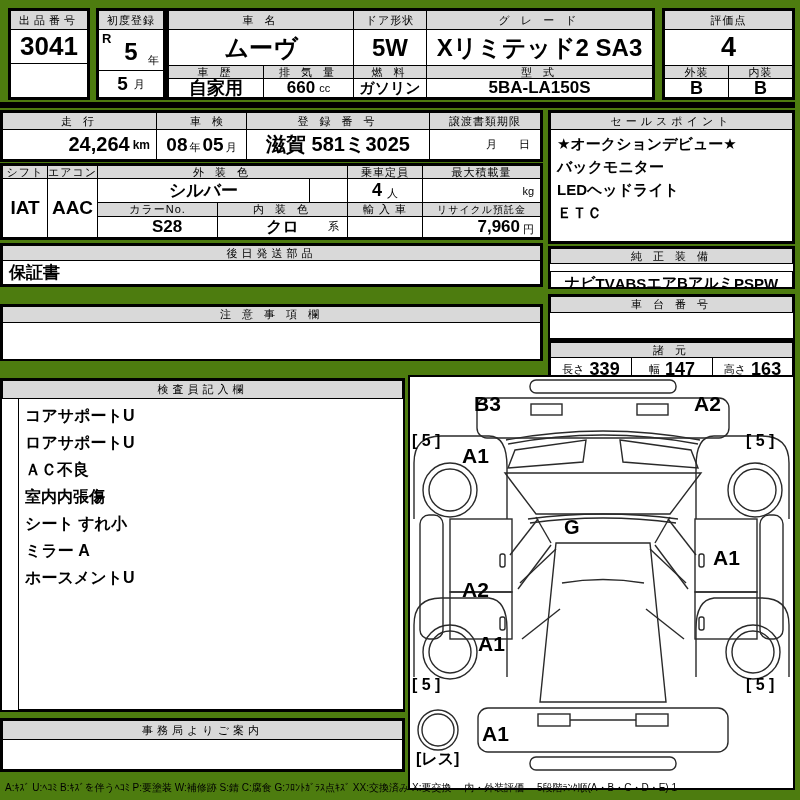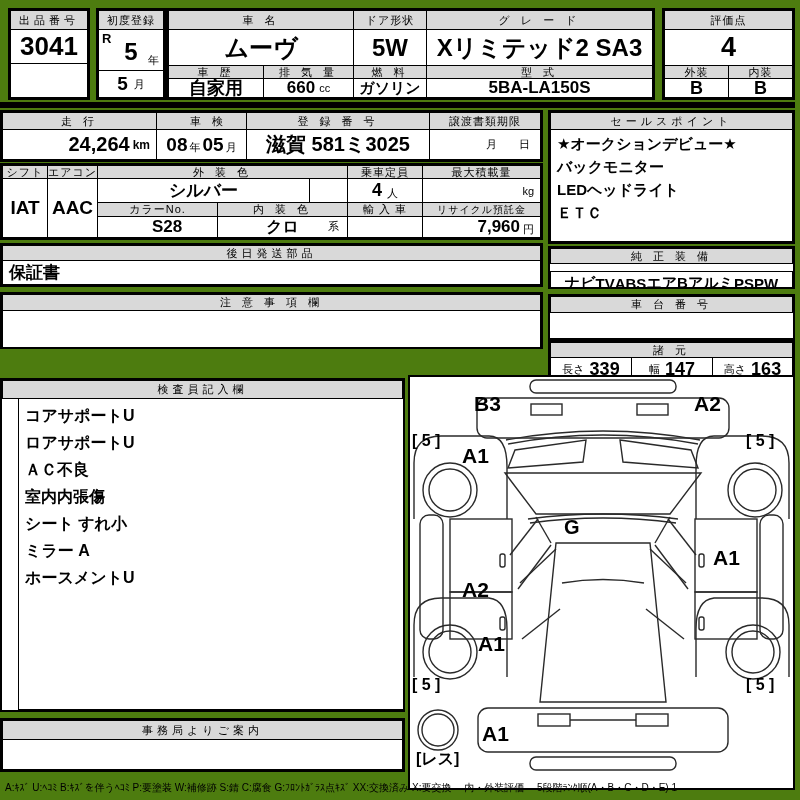--- a/index.html
+++ b/index.html
@@ -128,21 +128,21 @@
       <span class="vl" style="font-size:17px;">7,960</span>
       <span class="sm" style="margin:4px 0 0 3px;">円</span>
     </div>
   </div>
 
   <div class="grp" style="left:0;top:243px;width:543px;height:44px;">
     <div class="c hd" style="left:0;top:0;width:539px;height:16px;">後日発送部品</div>
     <div class="c vl left" style="left:0;top:15px;width:539px;height:25px;font-size:17px;">保証書</div>
   </div>
 
-  <div class="grp" style="left:0;top:292px;width:543px;height:57px;text-align:right;">
+  <div class="grp" style="left:0;top:304px;width:543px;height:57px;text-align:right;">
     <div class="c hd" style="left:0;top:0;width:539px;height:17px;">注 意 事 項 欄</div>
     <div class="c left" style="left:0;top:16px;width:539px;height:56px;"></div>
   </div>
 
   <div class="grp" style="left:548px;top:110px;width:247px;height:134px;">
     <div class="c hd" style="left:0;top:0;width:243px;height:18px;">セールスポイント</div>
     <div class="c left" style="left:0;top:17px;width:243px;height:113px;flex-direction:column;align-items:flex-start;justify-content:flex-start;padding-top:2px;">
         <div class="sp-line">★オークションデビュー★</div>
         <div class="sp-line">バックモニター</div>
         <div class="sp-line">LEDヘッドライト</div>

